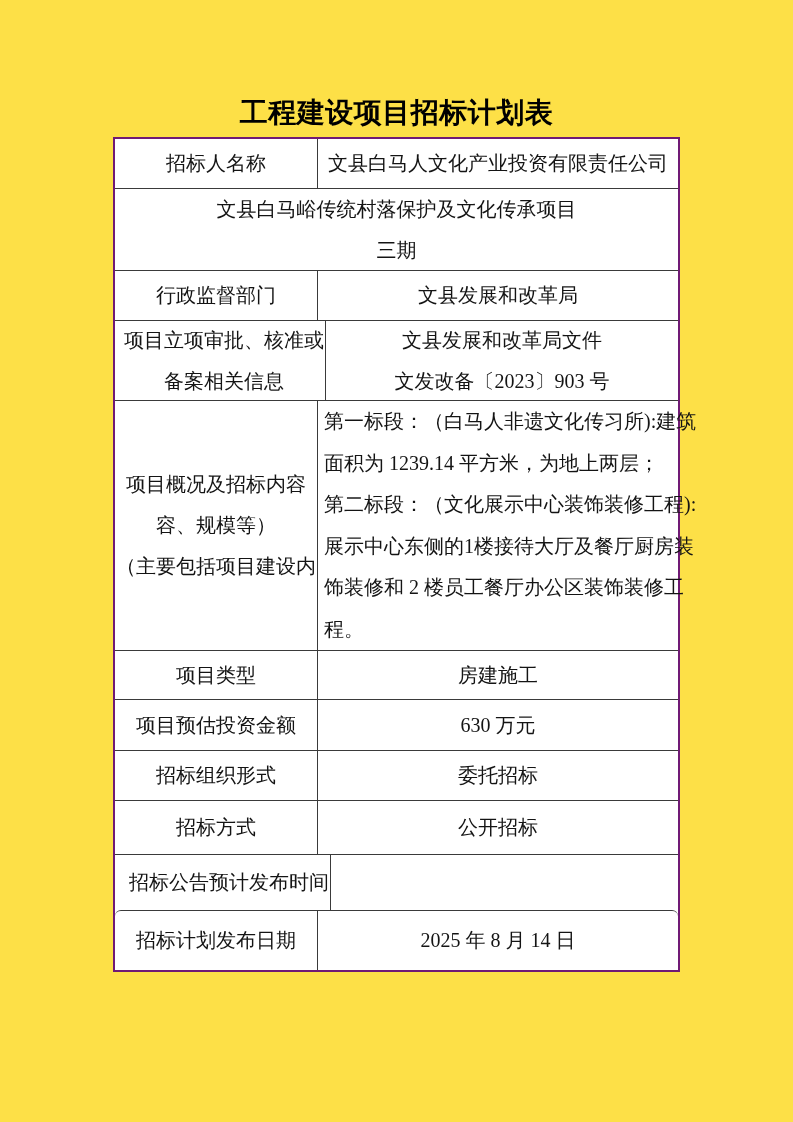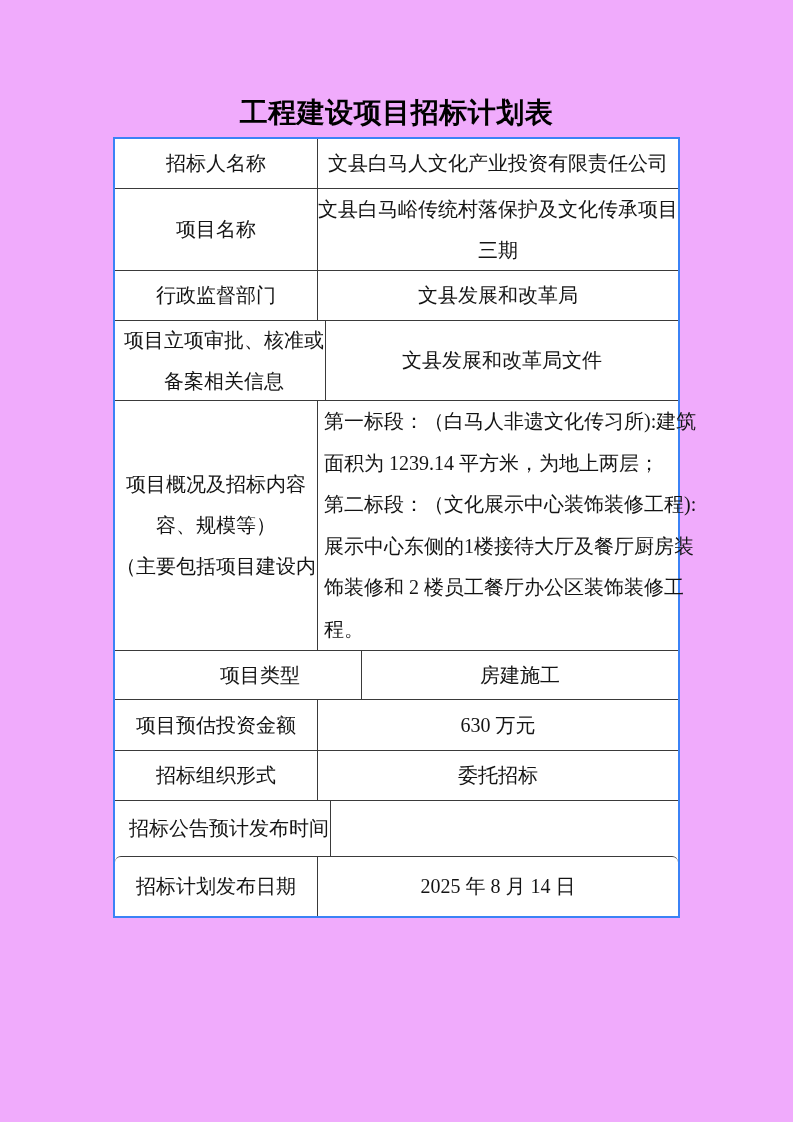--- a/index.html
+++ b/index.html
@@ -1,38 +1,38 @@
 <!DOCTYPE html>
 <html><head>
 <meta charset="utf-8">
 <style>
   html,body { margin:0; padding:0; background:#fff; }
   .page {
     position:relative;
     width:793px; height:1122px;
-    background:#f0abfc;
+    background:#fde047;
     overflow:hidden;
     font-family:"Liberation Serif","DejaVu Serif",serif;
     color:#141414;
   }
   .doc-title {
     position:absolute;
     top:94px; left:0; width:100%;
     text-align:center;
     font-size:28px;
     font-weight:bold;
     font-family:"Liberation Sans","DejaVu Sans",sans-serif;
     letter-spacing:0.5px;
     color:#000;
   }
   .bid-table {
     position:absolute;
     left:113px; top:137px;
     width:567px;
-    border:2px solid #3b82f6;
+    border:2px solid #701a75;
     box-sizing:border-box;
     background:#fff;
   }
   .row {
     display:flex;
     box-sizing:border-box;
     border-top:1px solid #3a3a3a;
   }
   .row:first-child { border-top:none; }
   .cell {
@@ -57,21 +57,21 @@
     padding:0 4px 0 6px;
     line-height:41.5px;
   }
   .ln { white-space:nowrap; }
   
   .r0  { height:49px; }
   .r1  { height:82px; }
   .r2  { height:50px; }
   .r3  { height:80px;padding-left:8px; }
   .r4  { height:250px; }
-  .r5  { height:49px;padding-left:44px; }
+  .r5  { height:49px; }
   .r6  { height:51px; }
   .r7  { height:50px; }
   .r8  { height:54px; }
   .r9  { height:56px;padding-left:13px; }
   .r10 { height:60px;border-radius:6px; }
 </style>
 </head>
 <body>
 
 <div class="page">
@@ -83,23 +83,20 @@
     <div class="row r0">
       <div class="cell label">
         <div class="ln">招标人名称</div>
       </div>
       <div class="cell value">
         <div class="ln">文县白马人文化产业投资有限责任公司</div>
       </div>
     </div>
 
     <div class="row r1">
-      <div class="cell label">
-        <div class="ln">项目名称</div>
-      </div>
       <div class="cell value">
         <div class="ln">文县白马峪传统村落保护及文化传承项目</div>
         <div class="ln">三期</div>
       </div>
     </div>
 
     <div class="row r2">
       <div class="cell label">
         <div class="ln">行政监督部门</div>
       </div>
@@ -108,20 +105,21 @@
       </div>
     </div>
 
     <div class="row r3">
       <div class="cell label">
         <div class="ln">项目立项审批、核准或</div>
         <div class="ln">备案相关信息</div>
       </div>
       <div class="cell value">
         <div class="ln">文县发展和改革局文件</div>
+        <div class="ln">文发改备〔2023〕903 号</div>
       </div>
     </div>
 
     <div class="row r4">
       <div class="cell label">
         <div class="ln">项目概况及招标内容</div>
         <div class="ln">容、规模等）</div>
         <div class="ln">（主要包括项目建设内</div>
       </div>
       <div class="cell value left">
@@ -154,20 +152,28 @@
 
     <div class="row r7">
       <div class="cell label">
         <div class="ln">招标组织形式</div>
       </div>
       <div class="cell value">
         <div class="ln">委托招标</div>
       </div>
     </div>
 
+    <div class="row r8">
+      <div class="cell label">
+        <div class="ln">招标方式</div>
+      </div>
+      <div class="cell value">
+        <div class="ln">公开招标</div>
+      </div>
+    </div>
 
     <div class="row r9">
       <div class="cell label">
         <div class="ln">招标公告预计发布时间</div>
       </div>
     </div>
 
     <div class="row r10">
       <div class="cell label">
         <div class="ln">招标计划发布日期</div>

